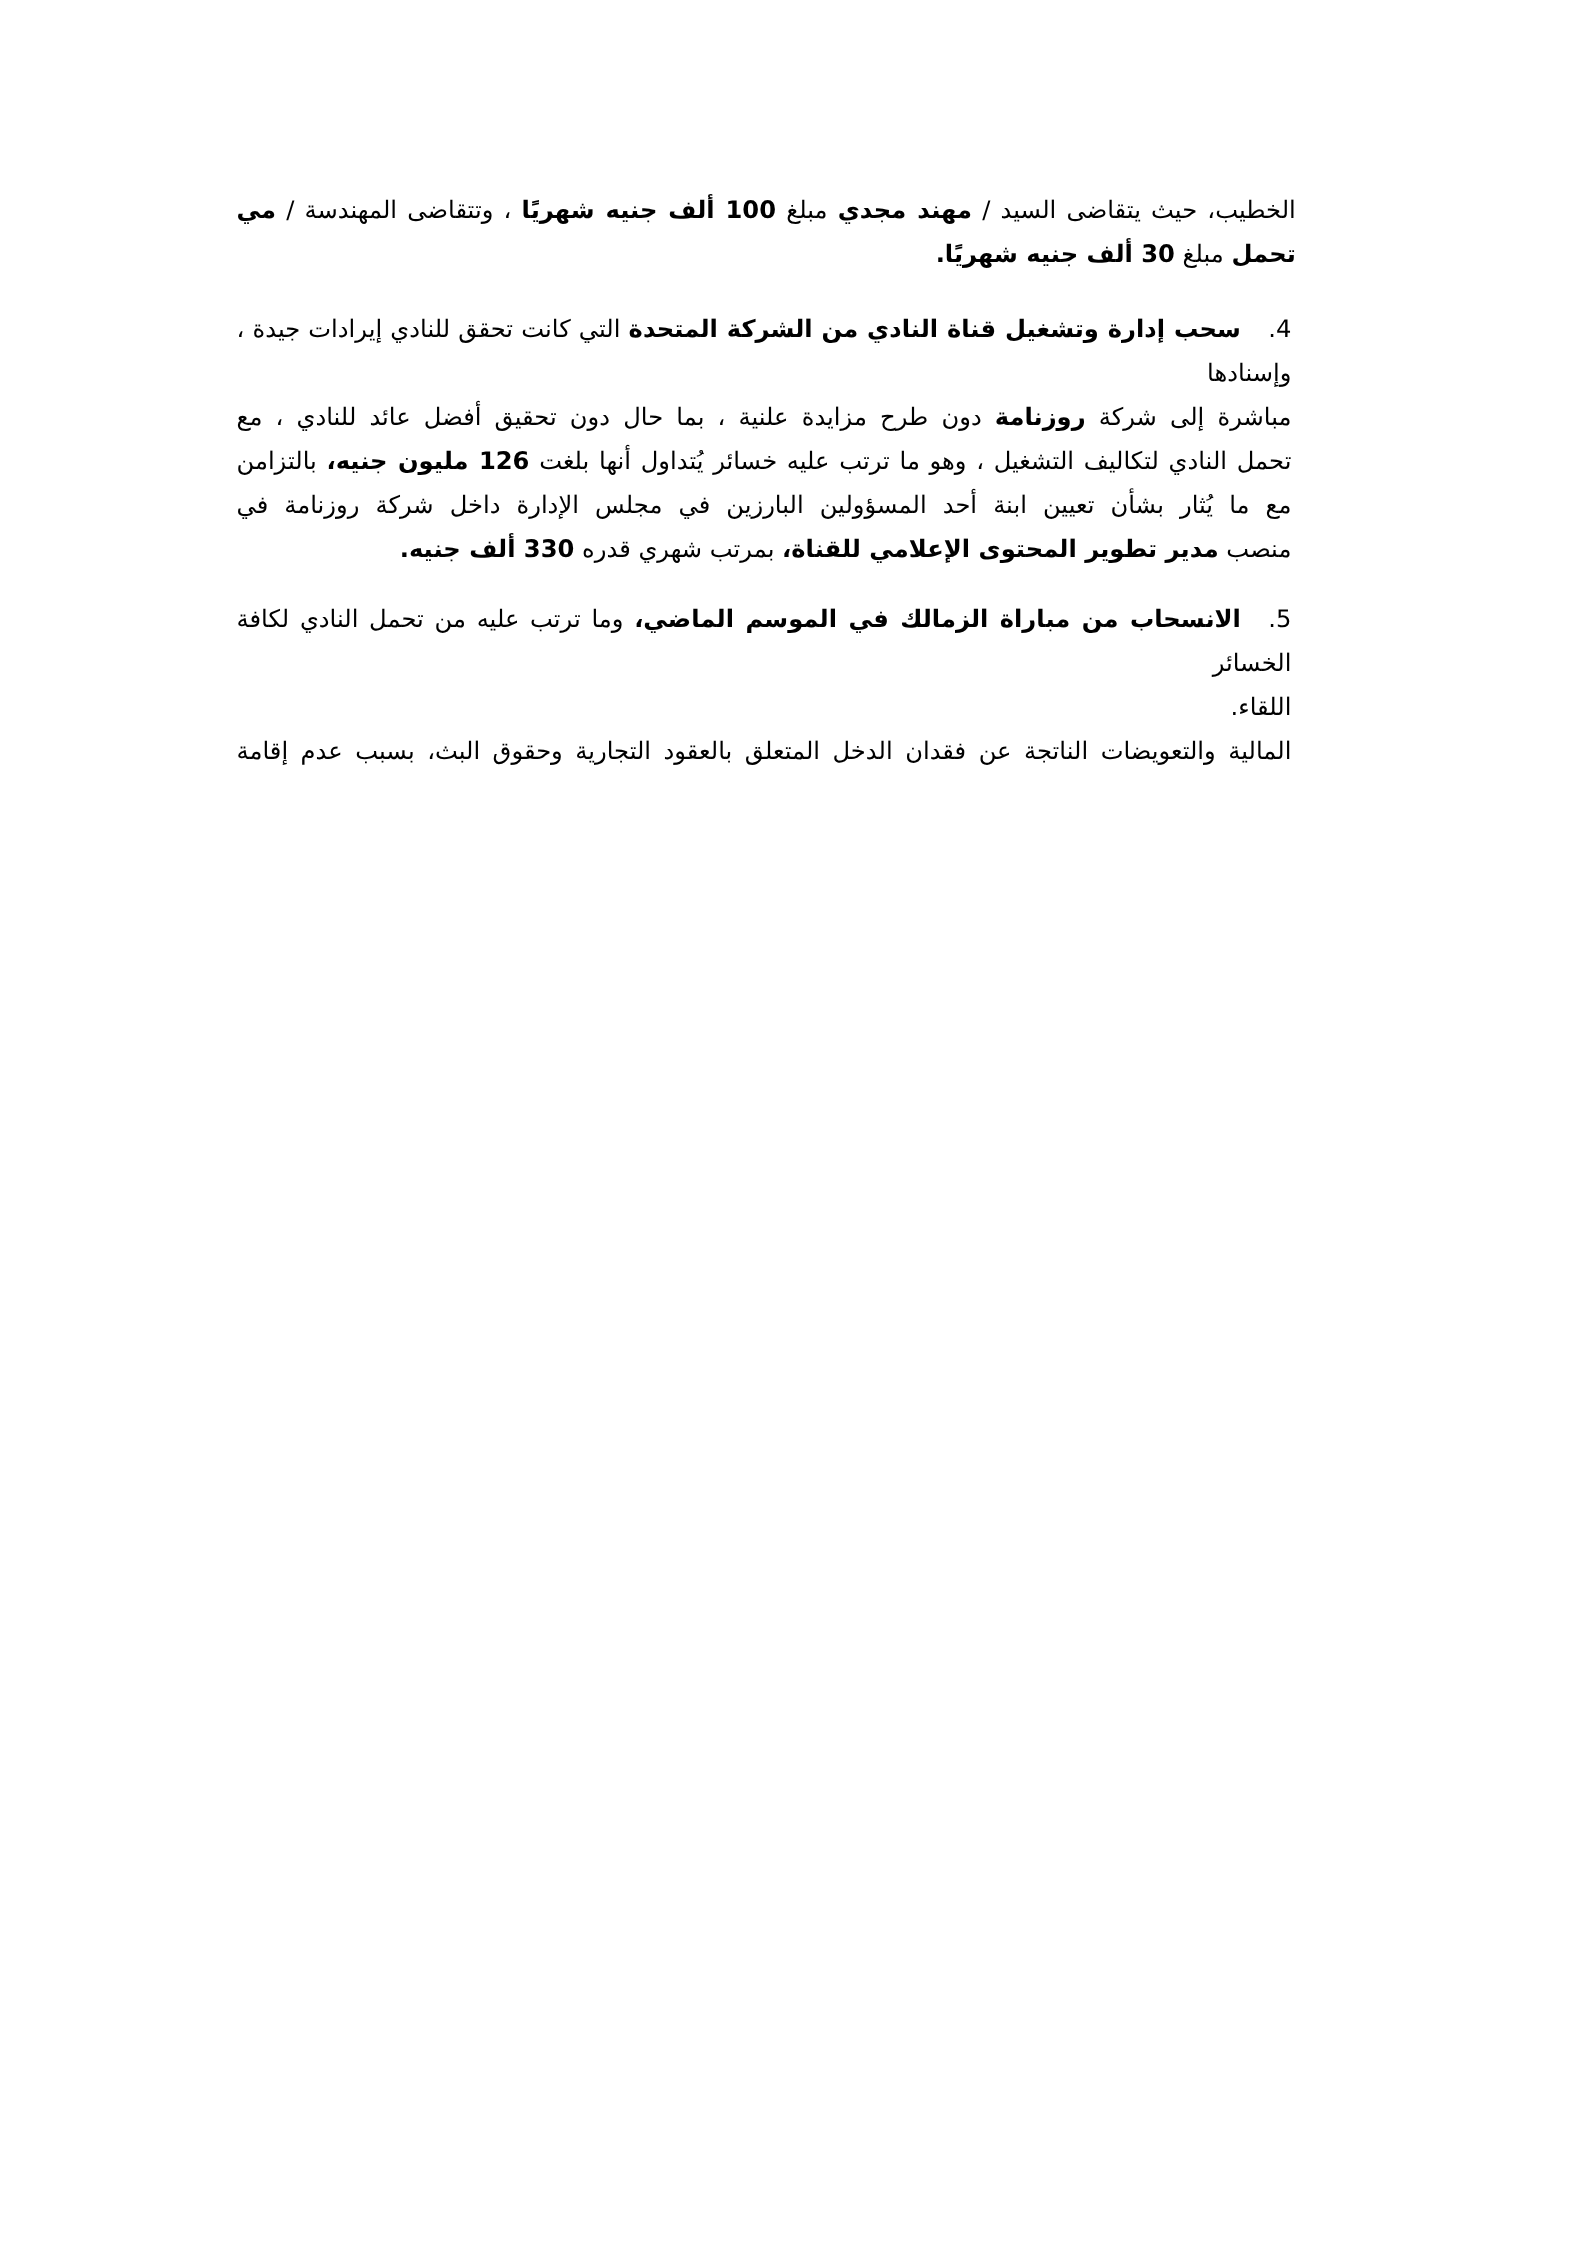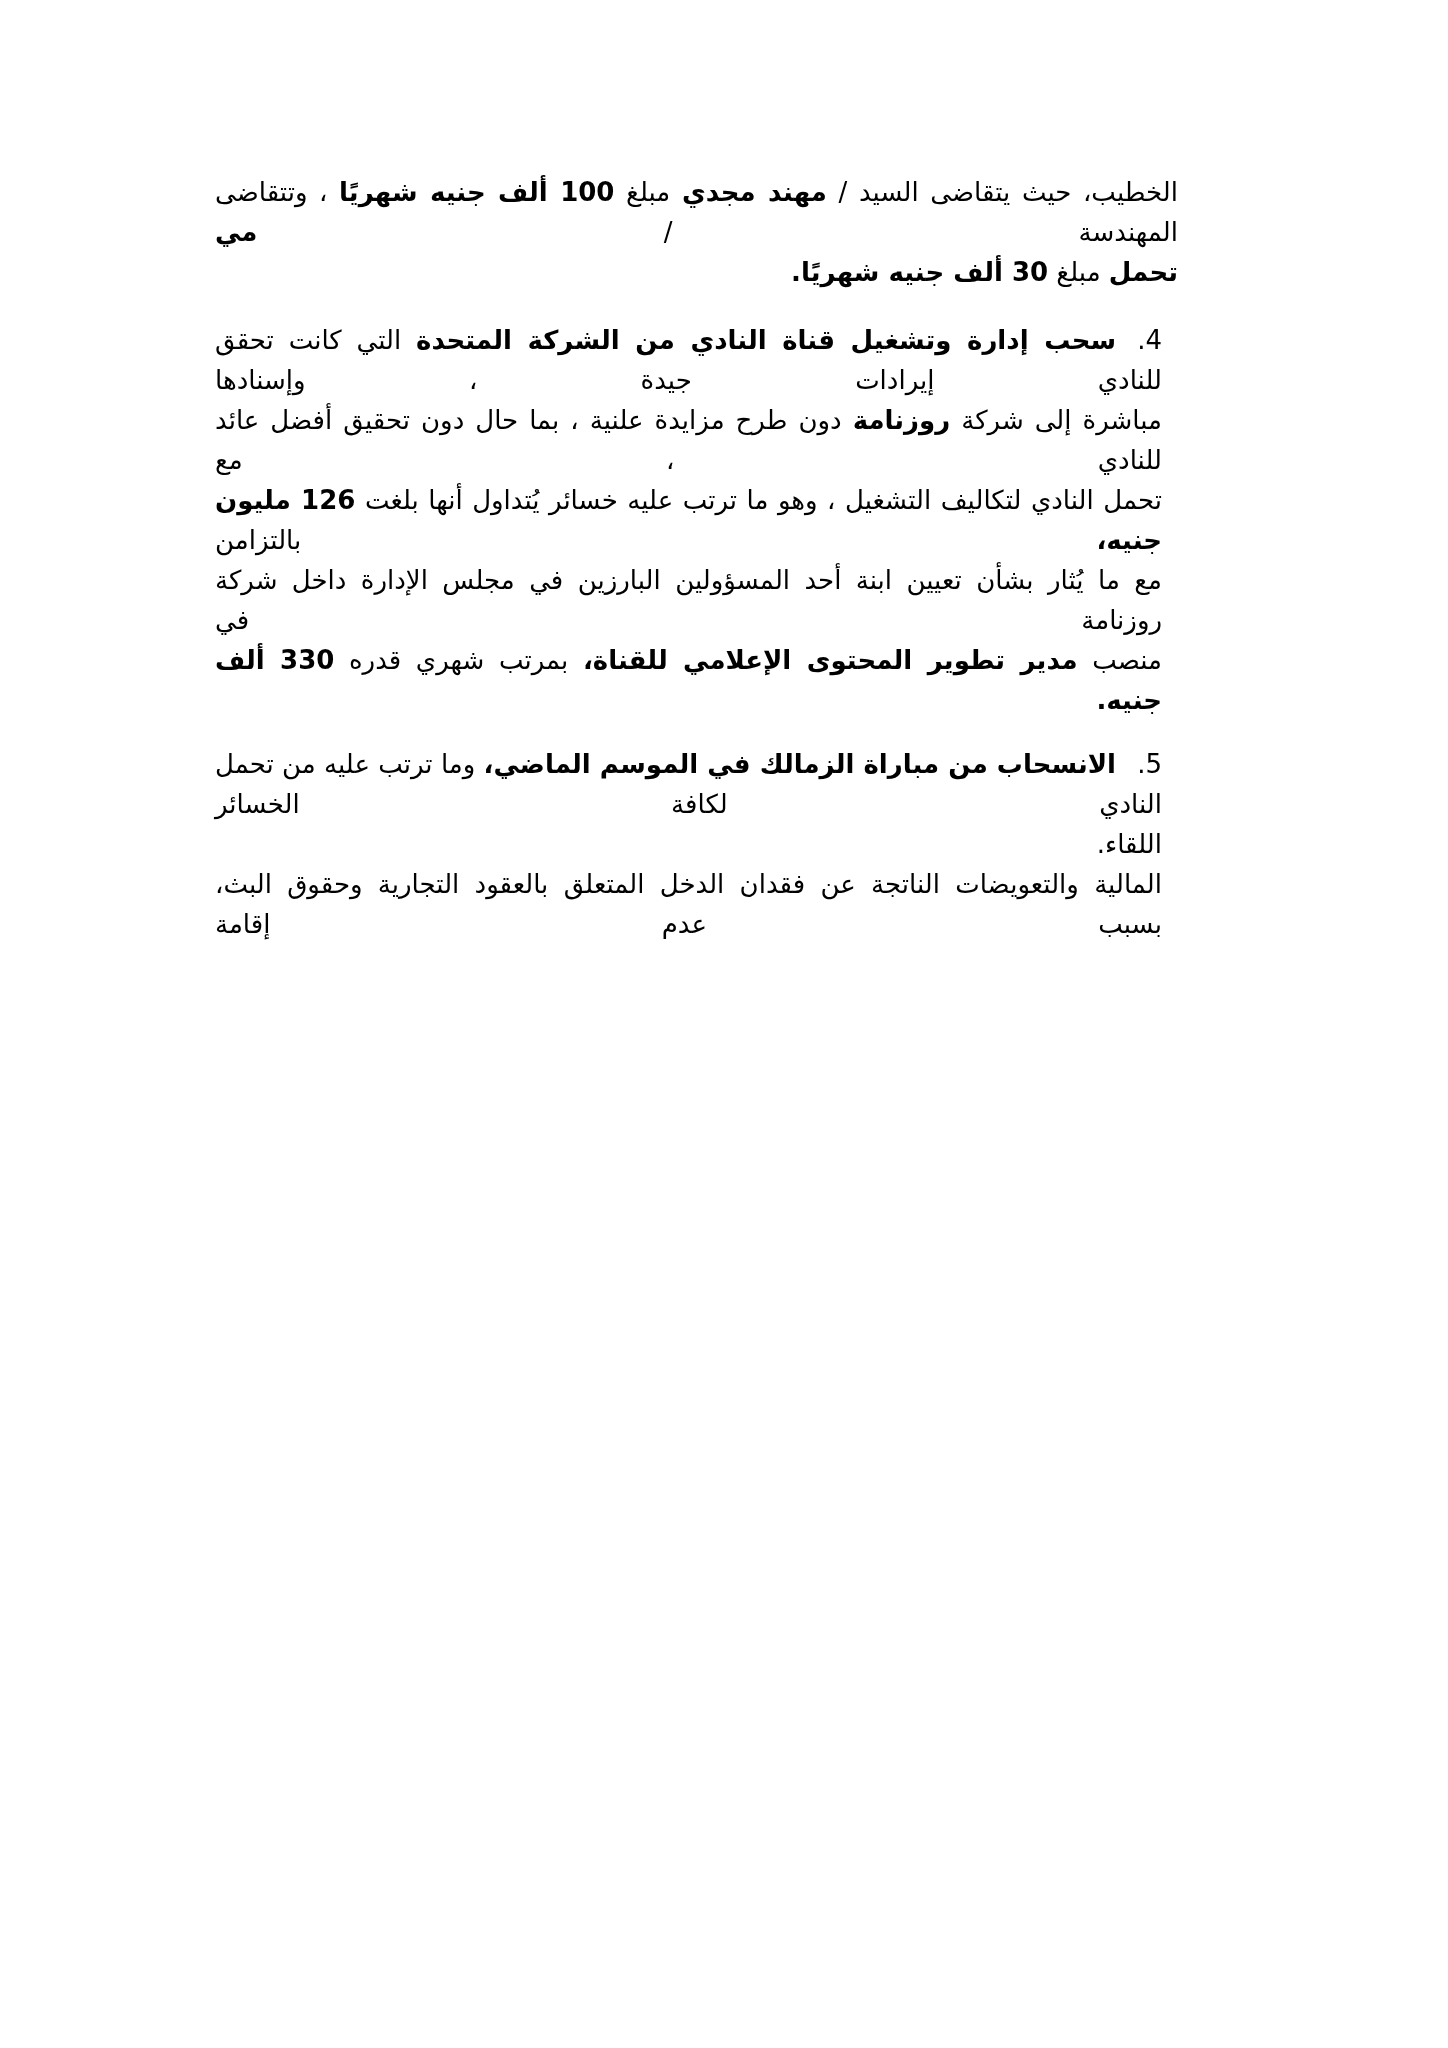--- a/index.html
+++ b/index.html
@@ -15,26 +15,26 @@
     overflow: hidden;
     direction: rtl;
     font-family: "DejaVu Sans", sans-serif;
     color: #000000;
   }
   .content {
     position: absolute;
     top: 172px;
     right: 270px;
     left: 215px;
-    font-size: 26px;
+    font-size: 22px;
     line-height: 40px;
     color: #000000;
   }
   .para { margin: 0 0 28px 0; }
-  .para.item { margin: 0 16px 24px 0; }
+  .para.item { margin: 0 4px 24px 0; }
   .line {
     text-align: justify;
     text-align-last: justify;
     white-space: normal;
   }
   .line.end {
     text-align-last: right;
   }
   .b { font-weight: 700; }
   .num {

